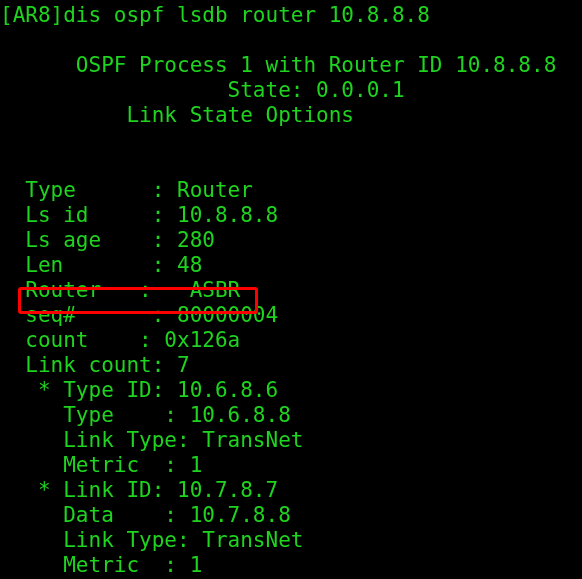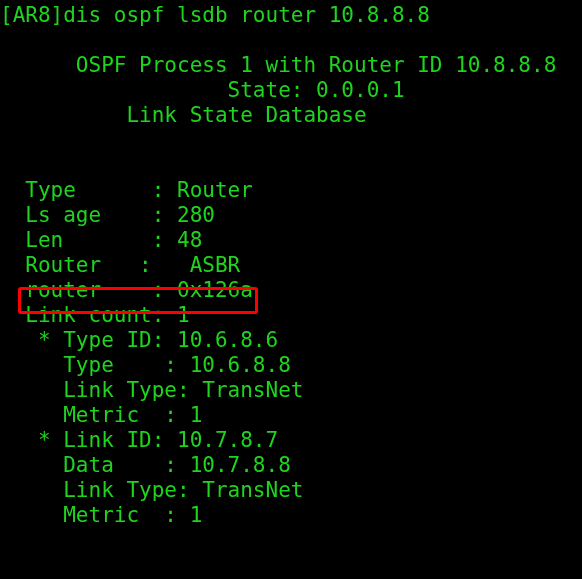--- a/index.html
+++ b/index.html
@@ -61,29 +61,31 @@
 </head>
 <body>
 
 <div id="terminal">
 
   <div id="lines-wrap">
     <div class="term-line">[AR8]dis ospf lsdb router 10.8.8.8</div>
     <div class="term-line blank">&nbsp;</div>
     <div class="term-line">      OSPF Process 1 with Router ID 10.8.8.8</div>
     <div class="term-line">                  State: 0.0.0.1</div>
-    <div class="term-line">          Link State Database</div>
+    <div class="term-line">          Link State Options</div>
     <div class="term-line blank">&nbsp;</div>
     <div class="term-line blank">&nbsp;</div>
     <div class="term-line">  Type      : Router</div>
+    <div class="term-line">  Ls id     : 10.8.8.8</div>
     <div class="term-line">  Ls age    : 280</div>
     <div class="term-line">  Len       : 48</div>
     <div class="term-line">  Router   :   ASBR</div>
-    <div class="term-line">  router    : 0x126a</div>
-    <div class="term-line">  Link count: 1</div>
+    <div class="term-line">  seq#      : 80000004</div>
+    <div class="term-line">  count    : 0x126a</div>
+    <div class="term-line">  Link count: 7</div>
     <div class="term-line">   * Type ID: 10.6.8.6</div>
     <div class="term-line">     Type    : 10.6.8.8</div>
     <div class="term-line">     Link Type: TransNet</div>
     <div class="term-line">     Metric  : 1</div>
     <div class="term-line">   * Link ID: 10.7.8.7</div>
     <div class="term-line">     Data    : 10.7.8.8</div>
     <div class="term-line">     Link Type: TransNet</div>
     <div class="term-line">     Metric  : 1</div>
   </div>
 

